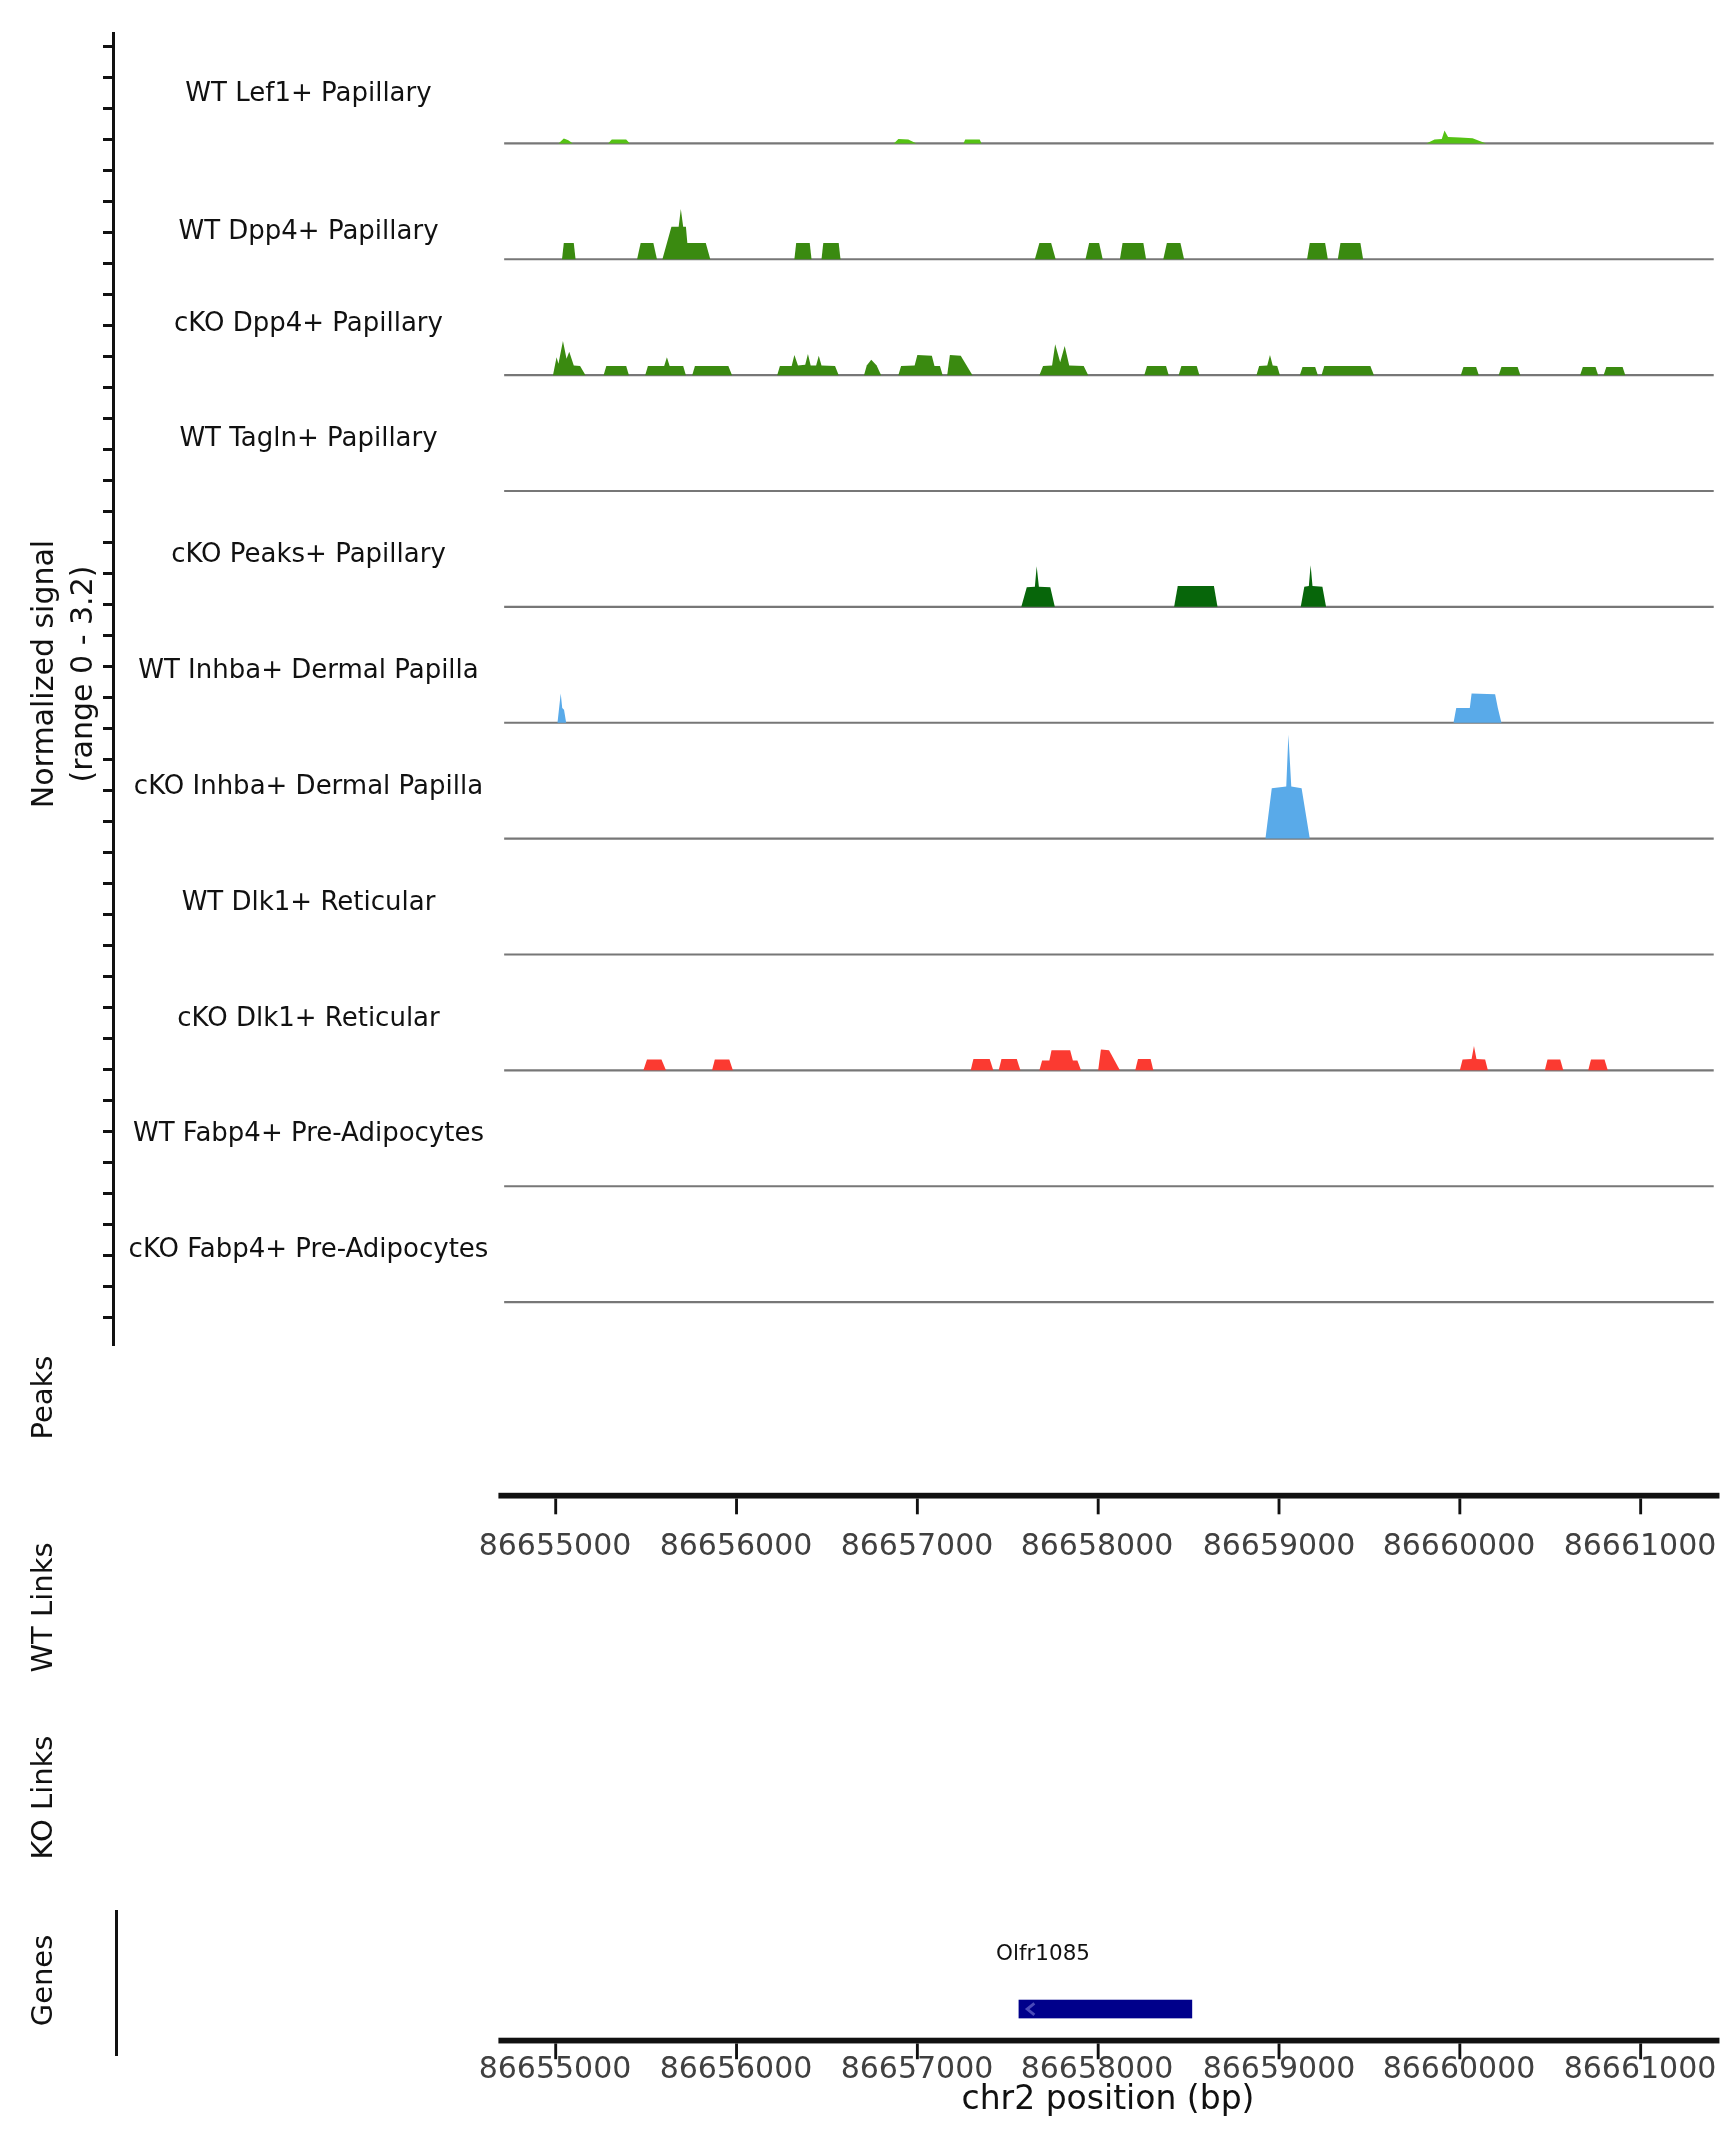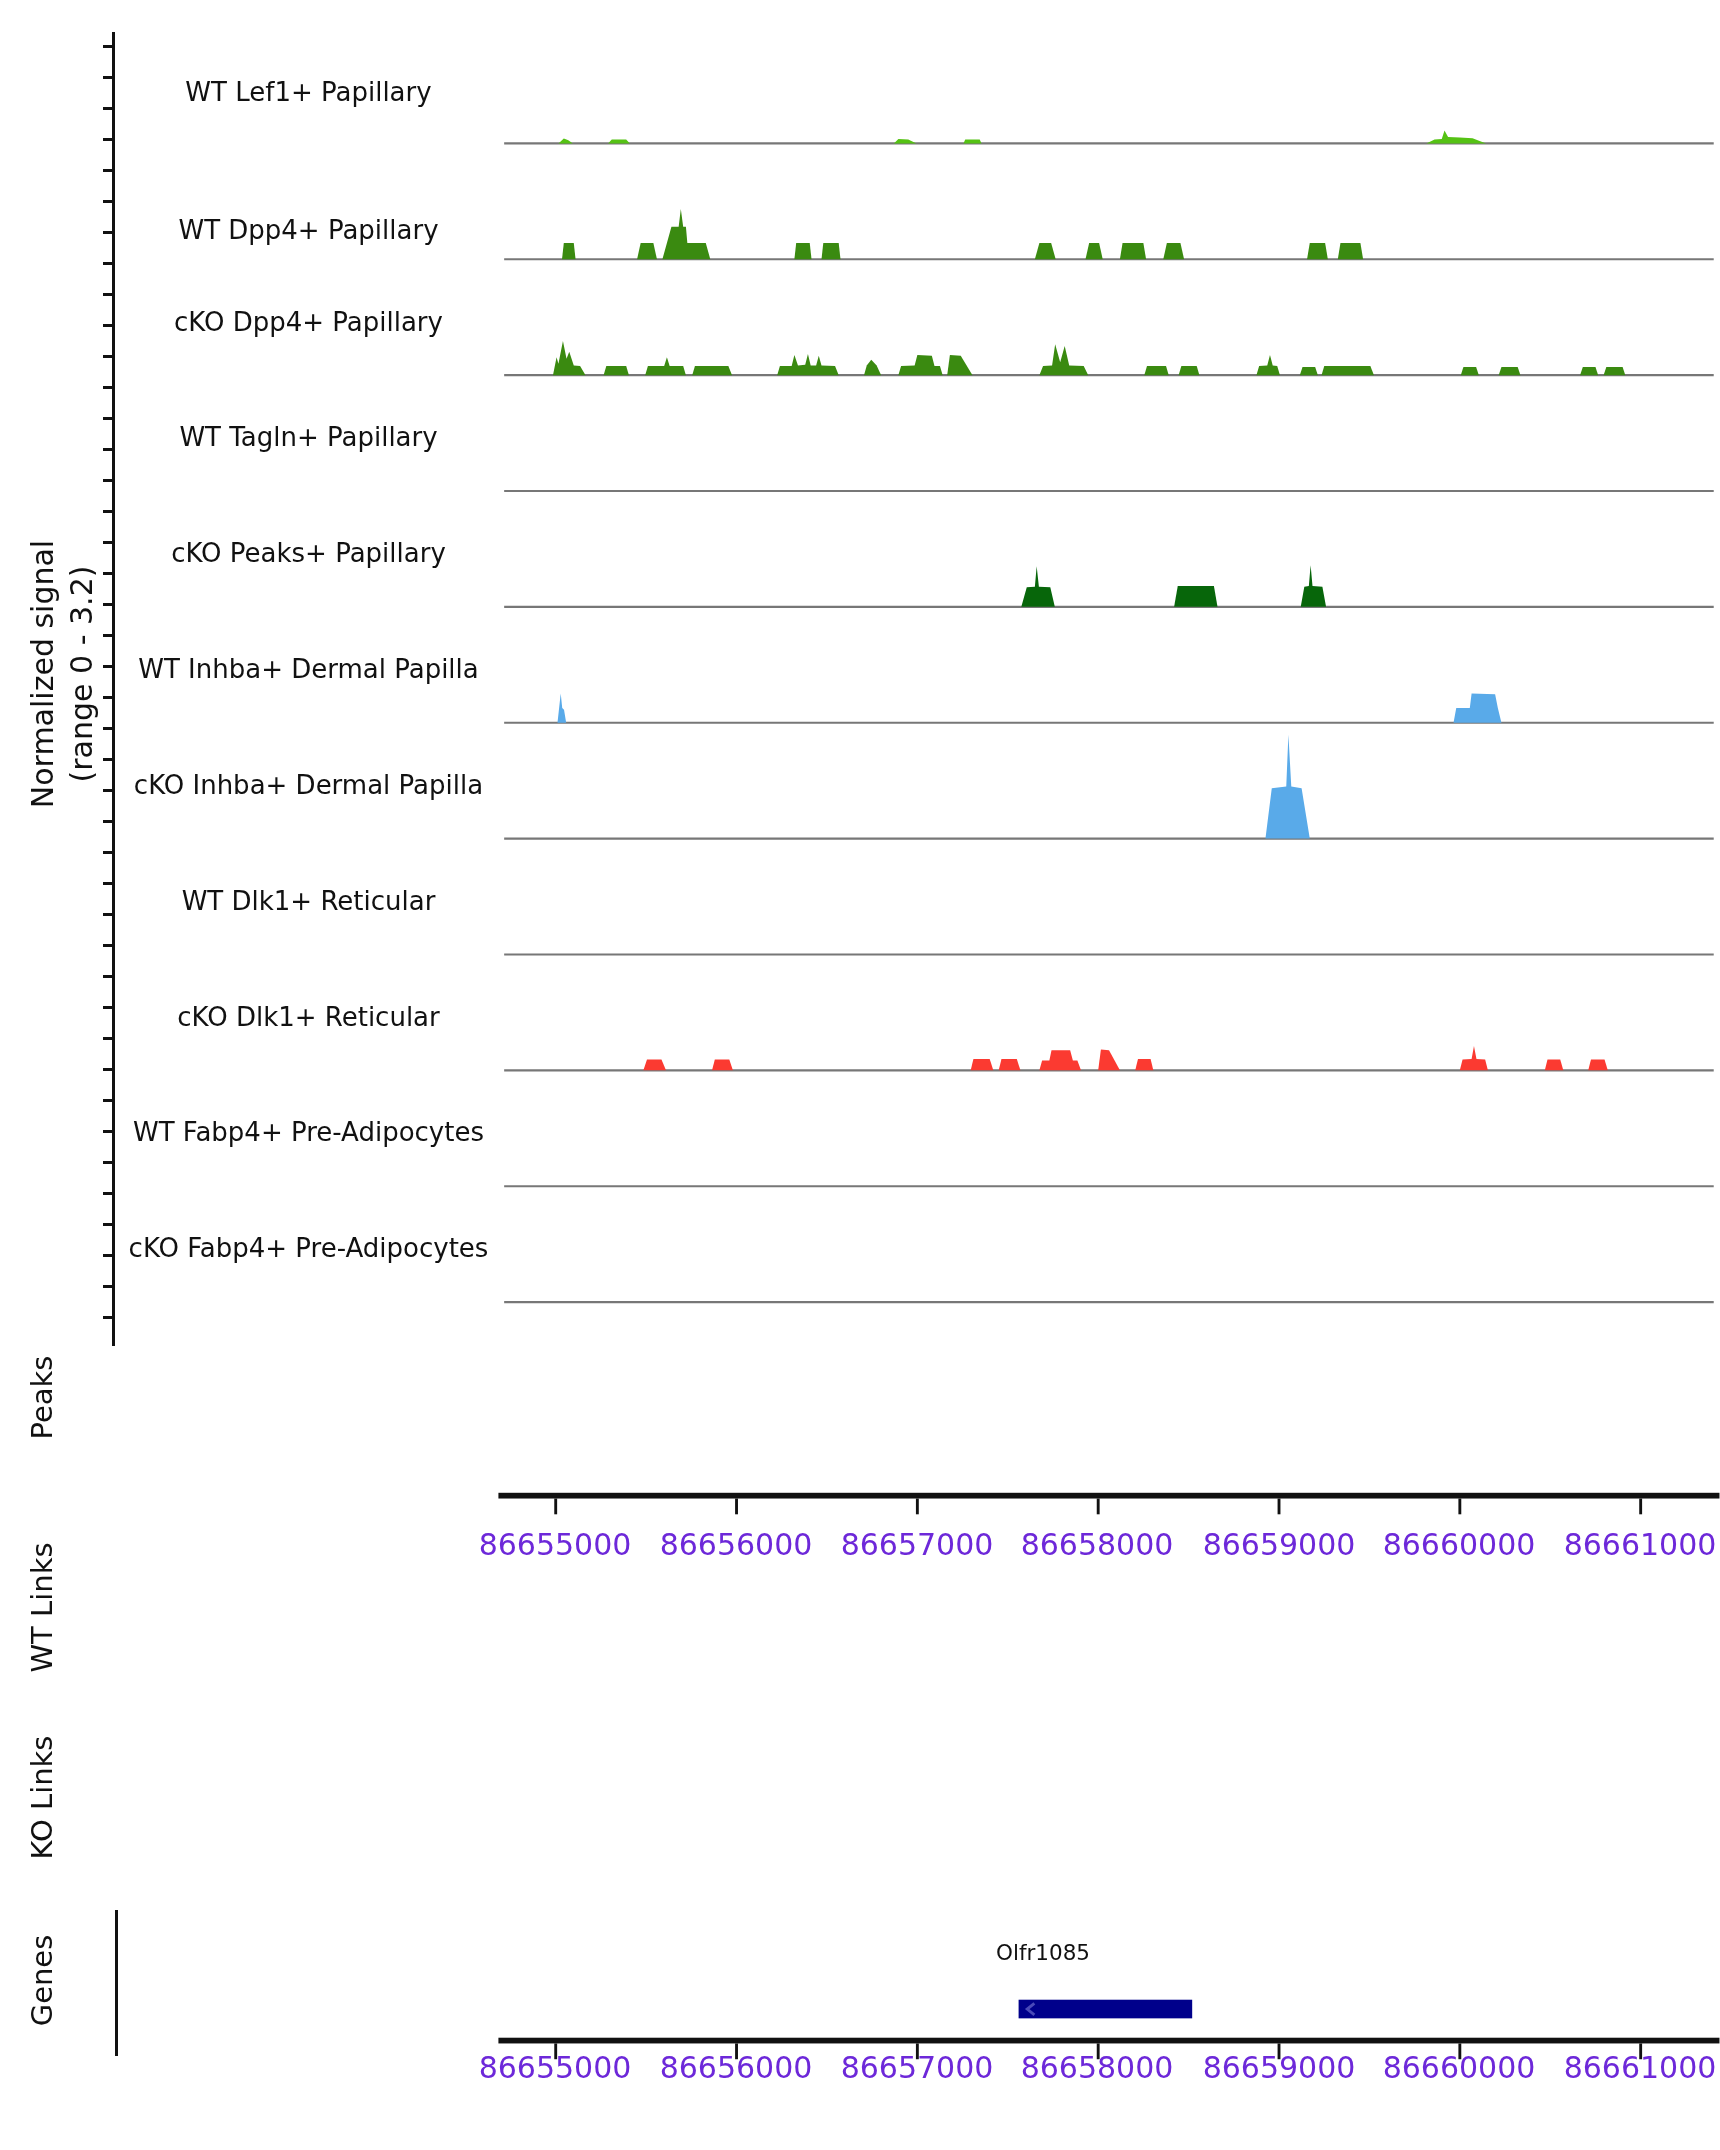--- a/index.html
+++ b/index.html
@@ -8,21 +8,21 @@
   .yspine{position:absolute;left:112px;top:32px;width:2.9px;height:1314px;background:#111;}
   .yticks{position:absolute;left:103px;top:32px;width:8.6px;height:1314px;
           background:repeating-linear-gradient(180deg,transparent 0px,transparent 13px,#111 13px,#111 16px,transparent 16px,transparent 31px);}
   .ylab{position:absolute;left:-156px;top:631px;width:444px;height:86px;
         transform:rotate(-90deg);text-align:center;font-size:30px;line-height:1.3;color:#111;}
   .vlabel{position:absolute;left:-66px;width:215px;height:43px;display:flex;align-items:center;justify-content:center;
           font-size:29px;color:#111;transform:rotate(-90deg);white-space:nowrap;}
   .tlabel{position:absolute;left:108px;width:401px;height:32px;line-height:32px;
           text-align:center;font-size:26px;color:#111;white-space:nowrap;}
   .ticklabel{position:absolute;width:186px;height:37px;line-height:37px;text-align:center;
-             font-size:30px;color:#6d28d9;}
+             font-size:30px;color:#404040;}
   .xlab{position:absolute;left:893px;top:2078px;width:430px;height:40px;line-height:40px;
         text-align:center;font-size:33px;color:#111;}
   .genelab{position:absolute;left:996px;top:1938px;width:215px;height:29px;line-height:29px;
            text-align:left;font-size:21.5px;color:#111;}
   .gene-bracket{position:absolute;left:115px;top:1910px;width:2.9px;height:146px;background:#111;}
   svg#plot{position:absolute;left:0;top:0;pointer-events:none;}
 </style>
 </head>
 <body>
 
@@ -149,15 +149,16 @@
       <div class="ticklabel" style="left: 1547px; top: 2049px;">86661000</div>
     </div>
 
   <div class="vlabel" style="top:1376px;">Peaks</div>
   <div class="vlabel" style="top:1586px;">WT Links</div>
   <div class="vlabel" style="top:1776px;">KO Links</div>
   <div class="vlabel" style="top:1959px;">Genes</div>
   <div class="gene-bracket"></div>
 
   <div class="genelab">Olfr1085</div>
+  <div class="xlab">chr2 position (bp)</div>
 
 </div>
 
 
 </body></html>

